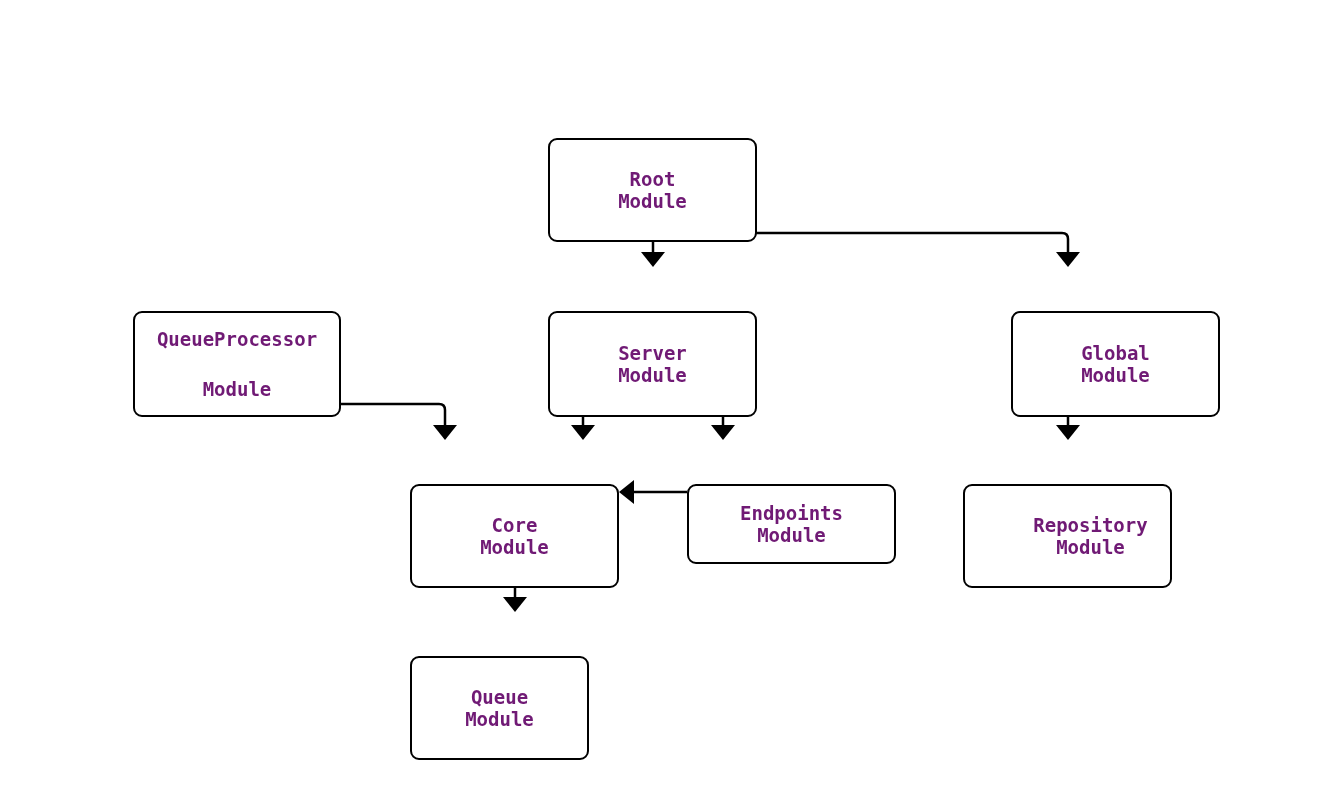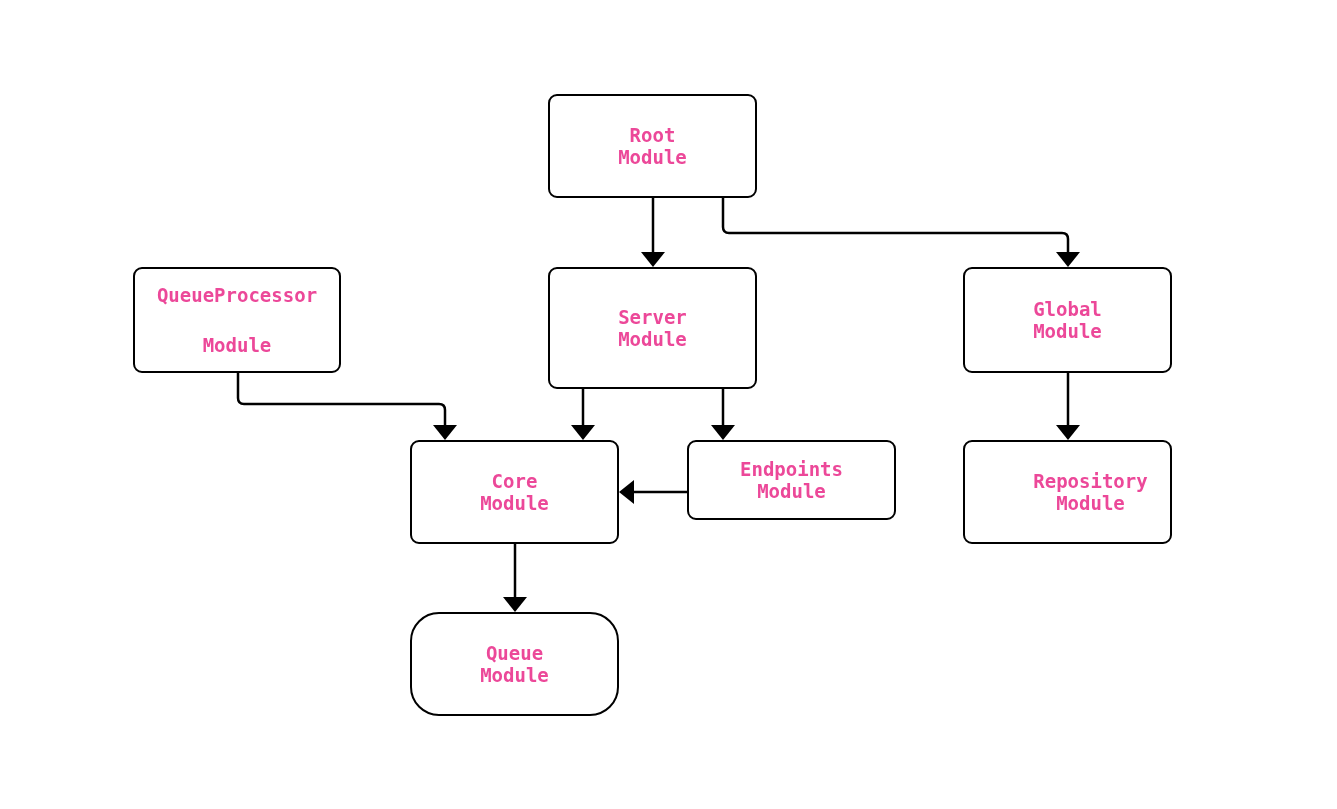--- a/index.html
+++ b/index.html
@@ -26,35 +26,36 @@
     position: absolute;
     box-sizing: border-box;
     background: #ffffff;
     border: 2.5px solid #000000;
     border-radius: 9px;
     display: flex;
     flex-direction: column;
     align-items: center;
     justify-content: center;
     text-align: center;
-    color: #ec4899;
+    color: #701a75;
     font-weight: bold;
     font-size: 19px;
     line-height: 22px;
     white-space: nowrap;
+    margin-top: 44px;
   }
   
   .n-root         { left: 548px;  top: 94px;  width: 209px; height: 104px; }
   .n-queueproc    { left: 133px;  top: 267px; width: 208px; height: 106px; gap: 28px; }
-  .n-server       { left: 548px;  top: 267px; width: 209px; height: 122px; }
-  .n-global       { left: 963px;  top: 267px; width: 209px; height: 106px; }
+  .n-server       { left: 548px;  top: 267px; width: 209px; height: 106px; }
+  .n-global       { left: 1011px;  top: 267px; width: 209px; height: 106px; }
   .n-core         { left: 410px;  top: 440px; width: 209px; height: 104px; }
   .n-endpoints    { left: 687px;  top: 440px; width: 209px; height: 80px; }
   .n-repository   { left: 963px;  top: 440px; width: 209px; height: 104px; padding-left: 46px; }
-  .n-queue        { left: 410px;  top: 612px; width: 209px; height: 104px; border-radius: 29px; }
+  .n-queue        { left: 410px;  top: 612px; width: 179px; height: 104px; }
 
   .edge-path {
     fill: none;
     stroke: #000000;
     stroke-width: 2.5px;
   }
   .edge-arrow {
     fill: #000000;
     stroke: none;
   }

